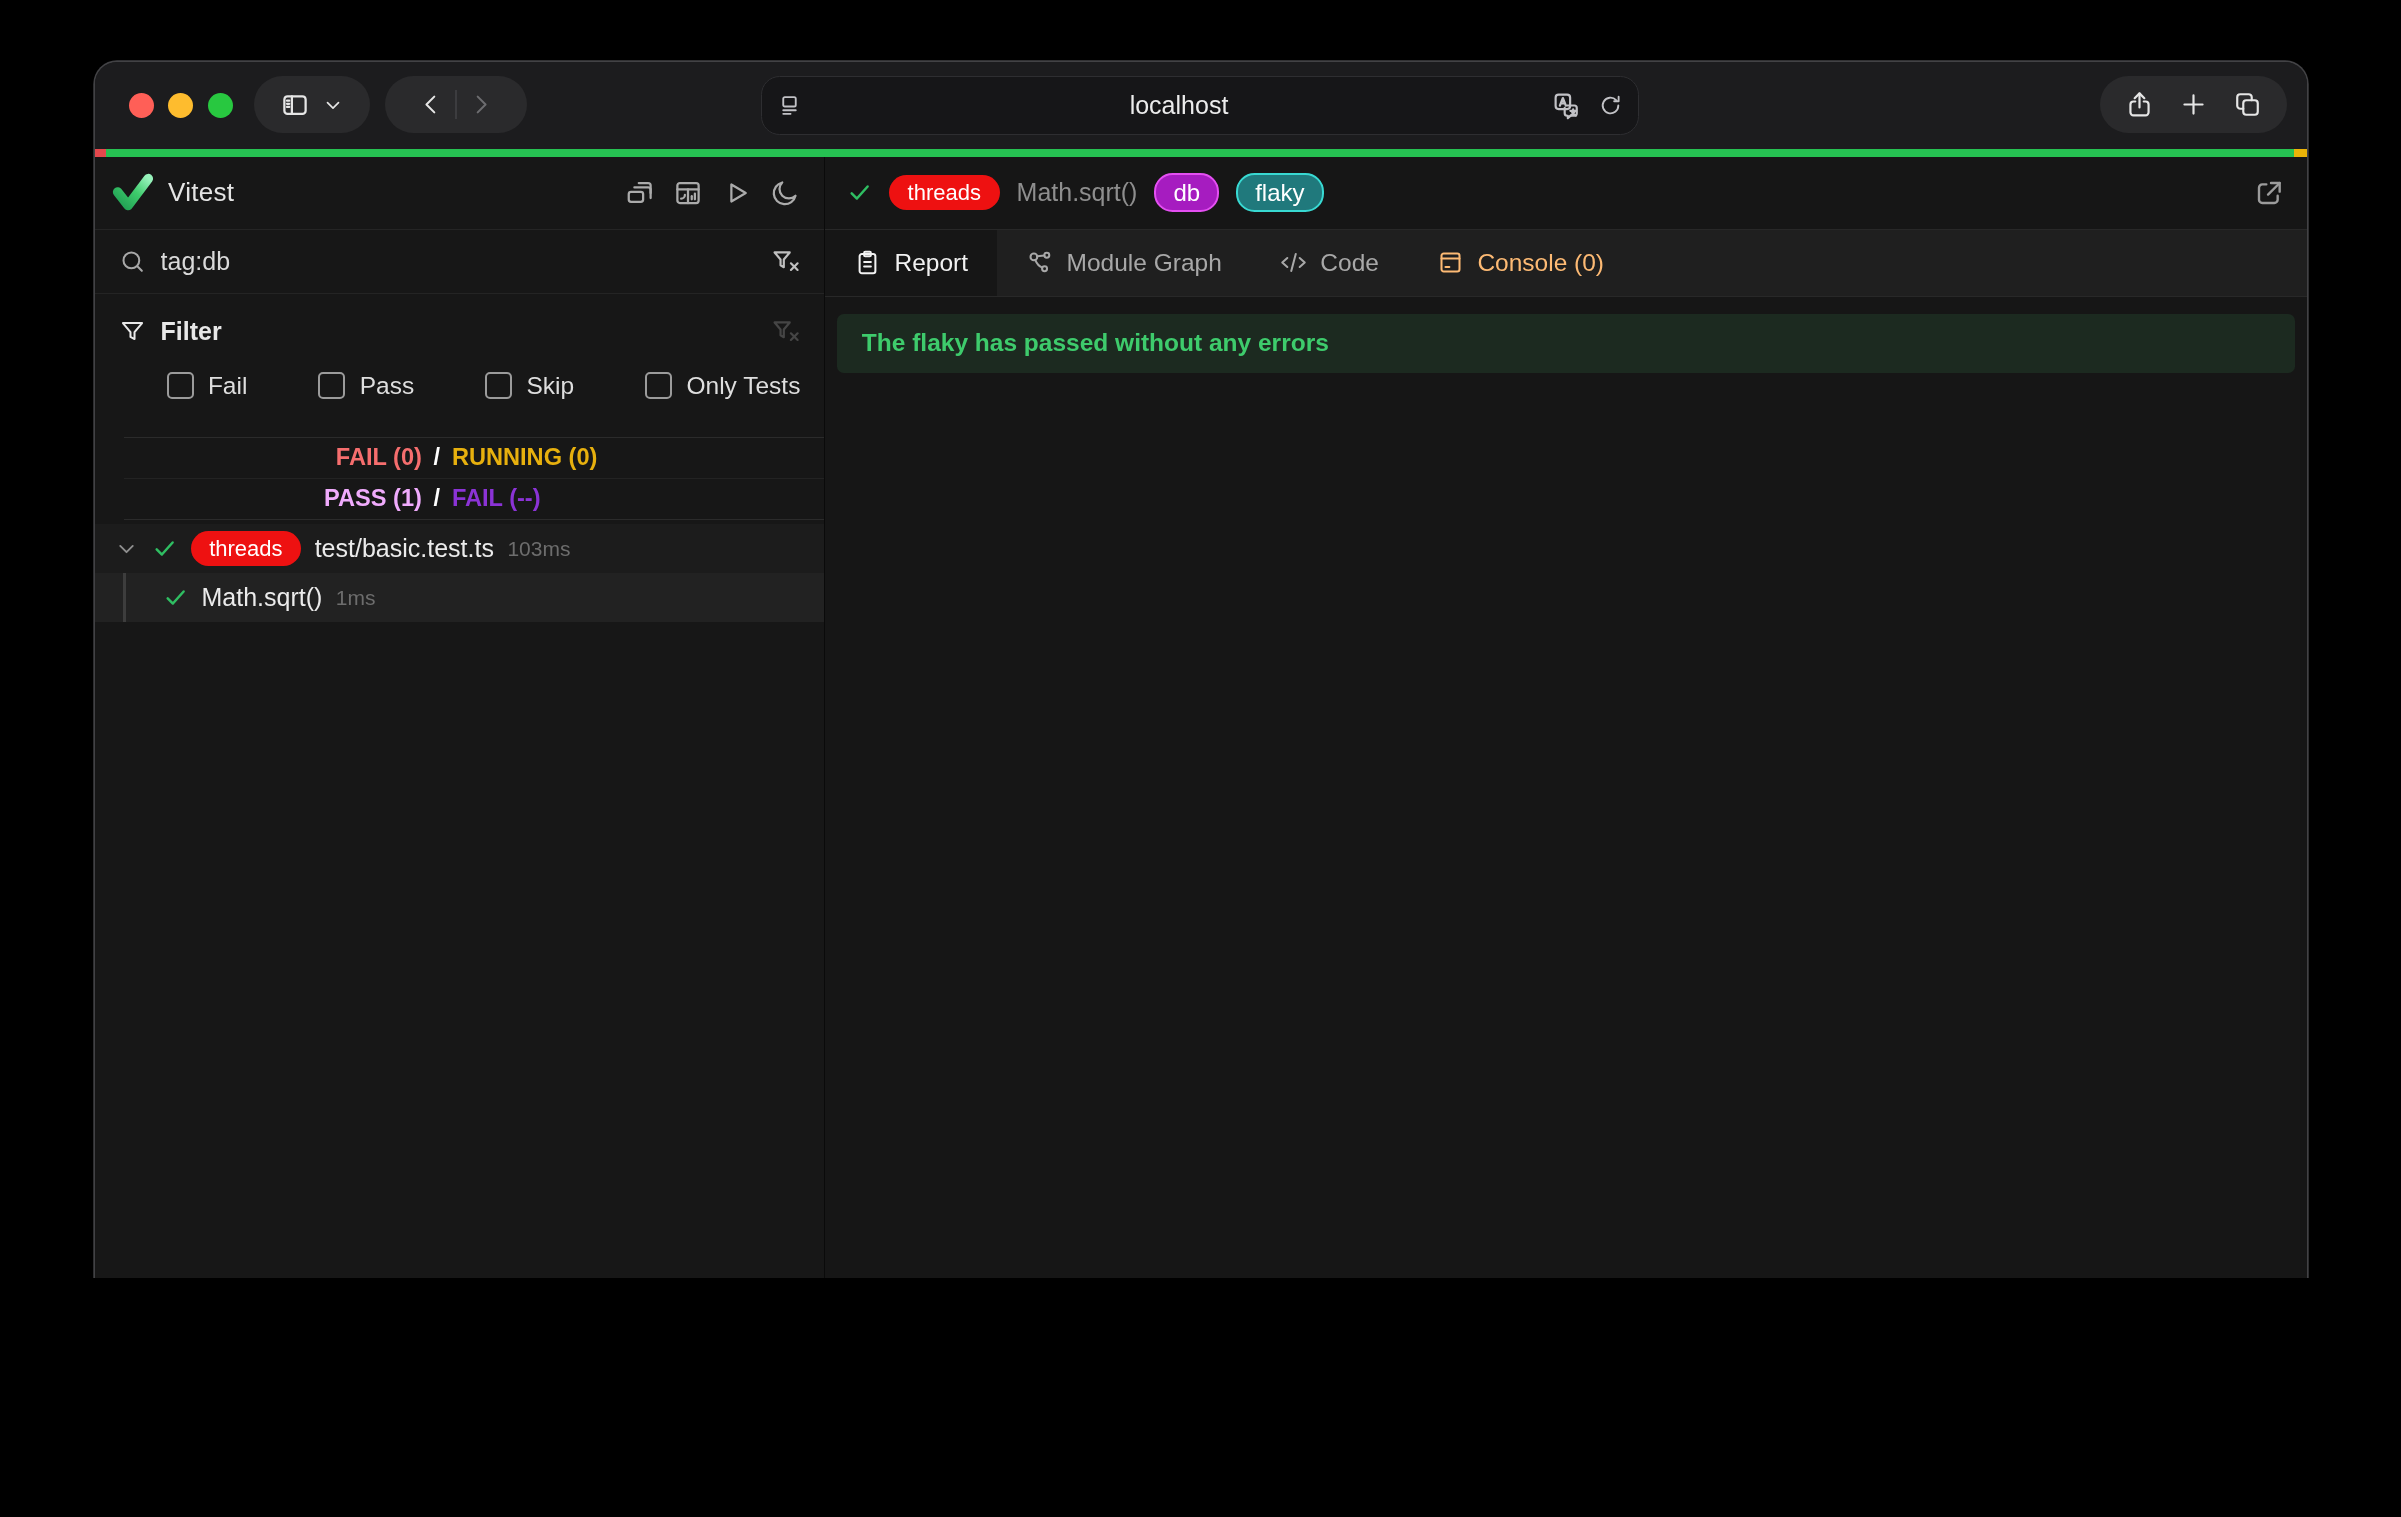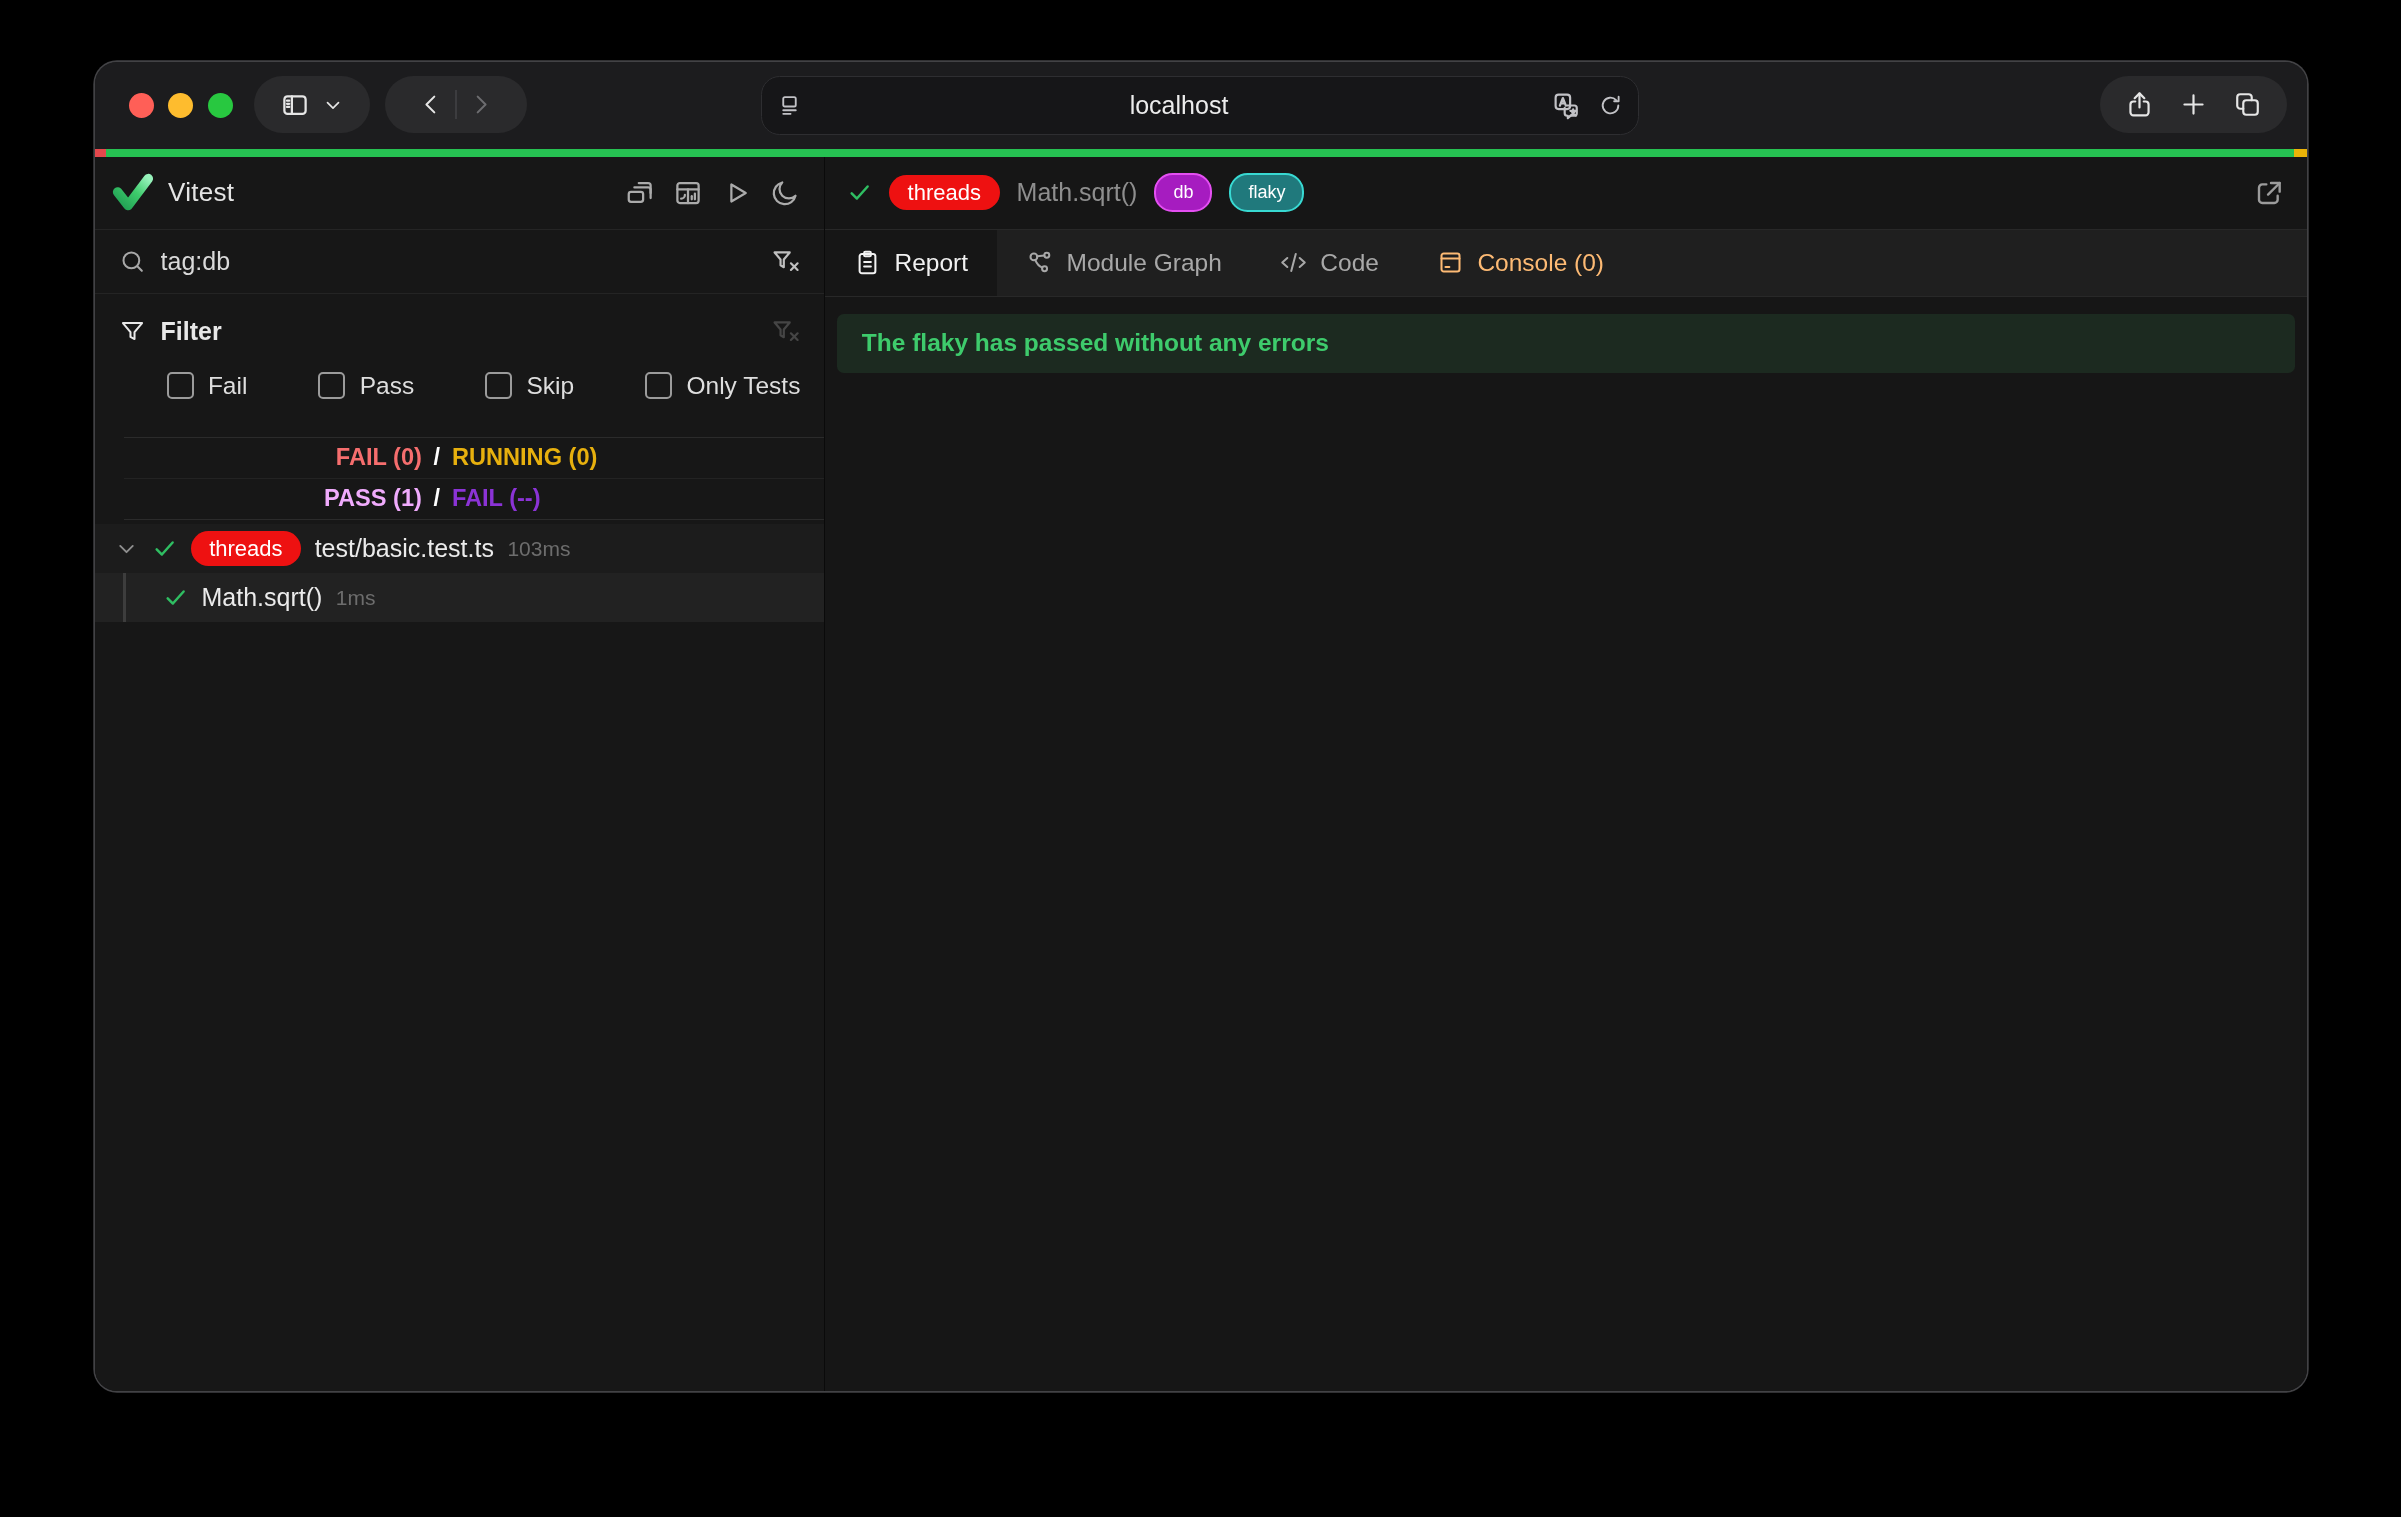--- a/index.html
+++ b/index.html
@@ -1,17 +1,17 @@
 <!DOCTYPE html>
 <html style="font-size:13.5px"><head>
 <meta charset="utf-8">
 <style>
   html,body{margin:0;padding:0;background:#000;}
   body{width:2401px;height:1517px;font-family:"Liberation Sans",sans-serif;-webkit-font-smoothing:antialiased;}
-  .stage{position:relative;width:2401px;height:1517px;background:#000;overflow:hidden;}
+  .stage{position:relative;width:2401px;height:1278px;background:#000;overflow:hidden;}
 
   
   .window{position:absolute;left:95px;top:62px;width:2212px;height:1329px;background:#1c1c1e;
     border-radius:22px;box-shadow:0 0 0 1.7px #424245,0 42px 101px rgba(0,0,0,.85);
     display:flex;flex-direction:column;overflow:hidden;}
 
   
   .toolbar{position:relative;height:87px;flex:0 0 auto;background:#1c1c1e;}
   .traffic{position:absolute;left:34px;top:0;height:100%;display:flex;align-items:center;gap:14.3px;}
   .dot{width:25px;height:25px;border-radius:50%;}
@@ -86,21 +86,21 @@
   .indent-guide{position:absolute;left:28px;top:0;bottom:0;width:2.5px;background:#3d3d3d;}
   .chev{color:#8f8f8f;width:25px;height:25px;flex:0 0 auto;}
   .check{color:#2fbe62;width:25px;height:25px;flex:0 0 auto;}
   .pool-badge{background:#ee1111;color:#fff;font-size:22px;height:35px;padding:0 18.6px;
     border-radius:18.6px;display:flex;align-items:center;flex:0 0 auto;}
   .duration{color:#6d6d6d;font-size:21px;}
 
   
   .main-header{height:72px;flex:0 0 auto;display:flex;align-items:center;gap:17px;padding:0 22px;}
   .detail-title{color:#8e8e8e;font-size:25px;}
-  .tag{height:35px;padding:0 17px;border-radius:18.6px;color:#fff;font-size:18px;
+  .tag{height:35px;padding:0 17px;border-radius:18.6px;color:#fff;font-size:24px;
     display:flex;align-items:center;border:2.1px solid transparent;cursor:pointer;}
   .tag-db{background:#a61cc0;border-color:#e44ff2;}
   .tag-flaky{background:#20797c;border-color:#38d9d2;}
   .external-btn{margin-left:auto;color:#9c9c9c;width:32px;height:32px;cursor:pointer;}
 
   
   .tabbar{height:66px;flex:0 0 auto;background:#1f1f1f;display:flex;align-items:stretch;
     border-top:0.8px solid #282828;border-bottom:0.8px solid #282828;}
   .tab{display:flex;align-items:center;gap:13.5px;padding:0 29px;color:#a8a8a8;font-size:24.5px;cursor:pointer;}
   .tab .ic{width:27px;height:27px;}

